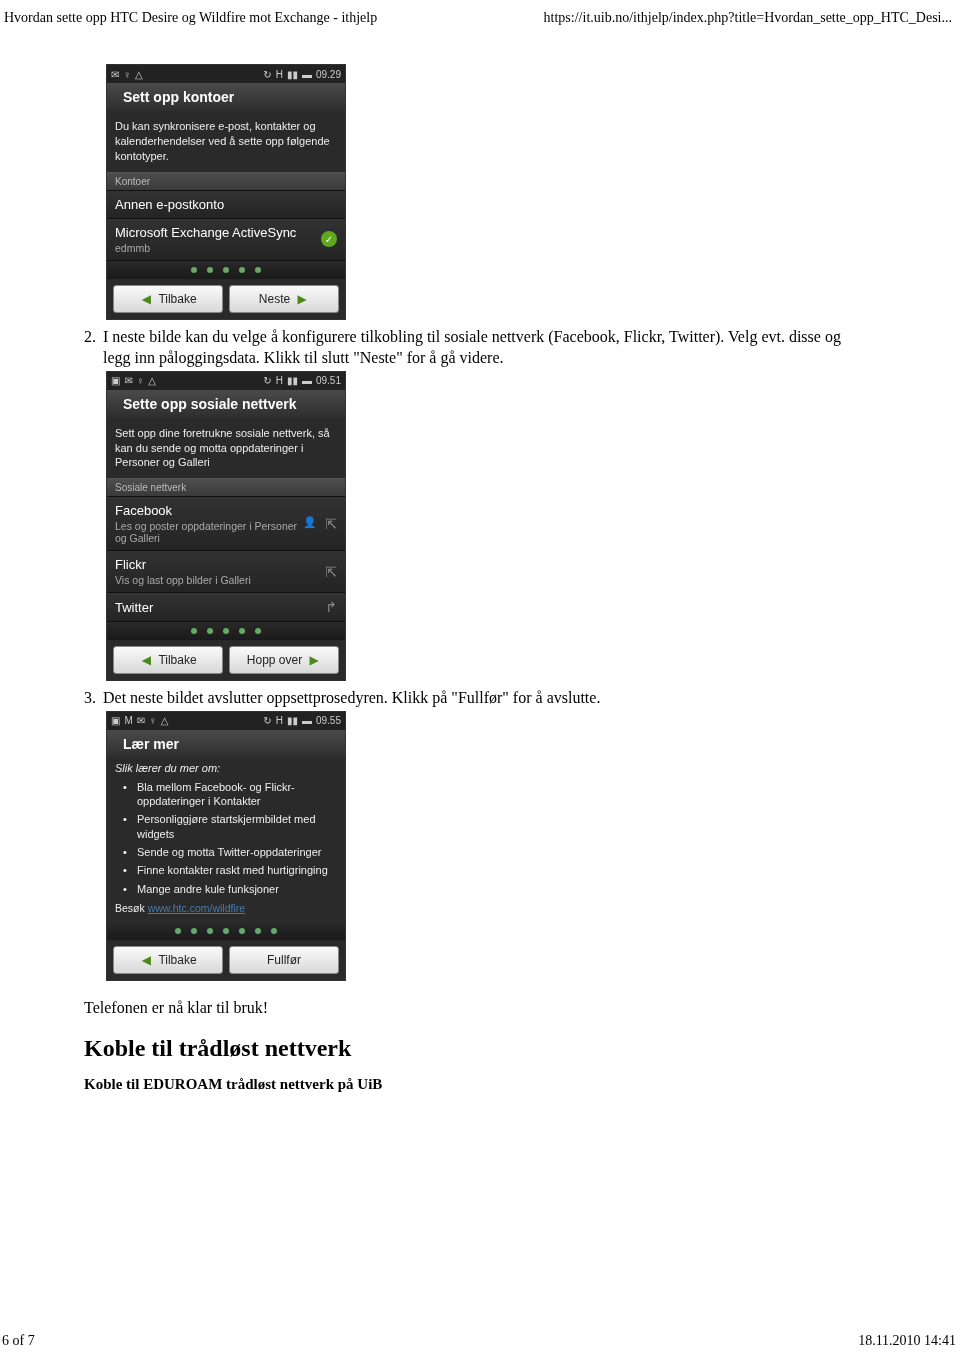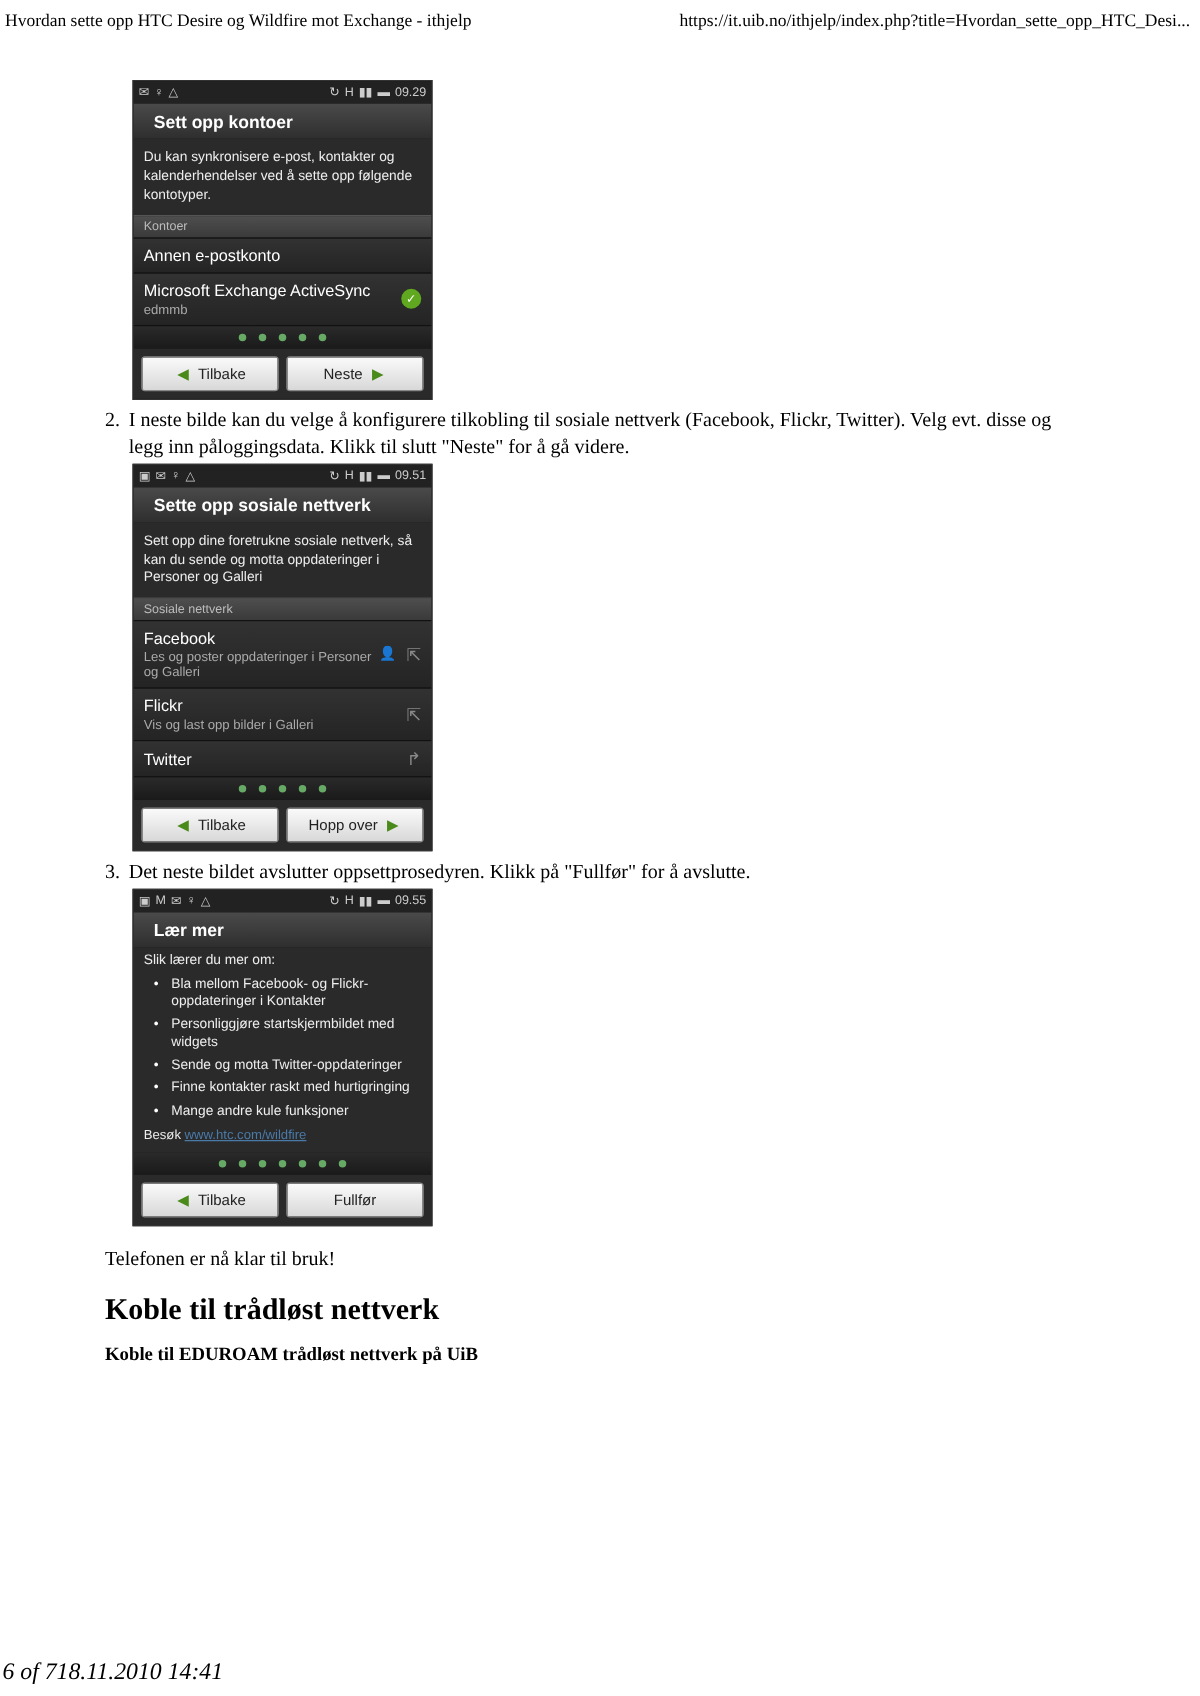--- a/index.html
+++ b/index.html
@@ -106,40 +106,39 @@
     color:#222; text-align:center; padding:6px 4px;
     font-size:12px; border:1px solid #888; border-radius:3px;
     display:flex; align-items:center; justify-content:center; gap:5px;
   }
   .phone-btn .btn-icon {
     width:14px; height:14px;
     display:flex; align-items:center; justify-content:center;
   }
   .phone-btn .btn-icon.green { color:#4a8a1a; }
   .learn-list { padding: 4px 8px 8px 8px; font-size:11px; color:#eee; background:#2a2a2a; }
-  .learn-list .intro { margin-bottom:4px; }
+  .learn-list .intro { margin-bottom:4px;font-style:italic; }
   .learn-list ul { list-style: none; padding-left: 12px; }
   .learn-list li { position:relative; padding:2px 0 2px 10px; line-height:1.3; }
   .learn-list li:before { content:"•"; position:absolute; left:-4px; color:#fff; }
   .learn-list .visit { margin-top:4px; font-size:10.5px; }
   .learn-list .visit a { color:#4a7aa8; text-decoration:underline; }
   .conclusion {
     font-size:16px; margin:18px 0 18px 0;
   }
   h2.section {
     font-size:24px; font-weight:bold; margin: 16px 0 14px 0;
   }
   h3.subsection {
     font-size:15px; font-weight:bold; margin: 6px 0 0 0;
   }
   .footer-bar {
     position:absolute; bottom:8px; left:2px; right:4px;
-    display:flex; 
-    font-size:19px;
-    font-style:italic;
+    display:flex; justify-content:space-between;
+    font-size:14px;
   }
   .indent-step { margin-left: 22px; }
 </style>
 </head>
 <body>
 
 <div class="header-bar">
   <div>Hvordan sette opp HTC Desire og Wildfire mot Exchange - ithjelp</div>
   <div>https://it.uib.no/ithjelp/index.php?title=Hvordan_sette_opp_HTC_Desi...</div>
 </div>

